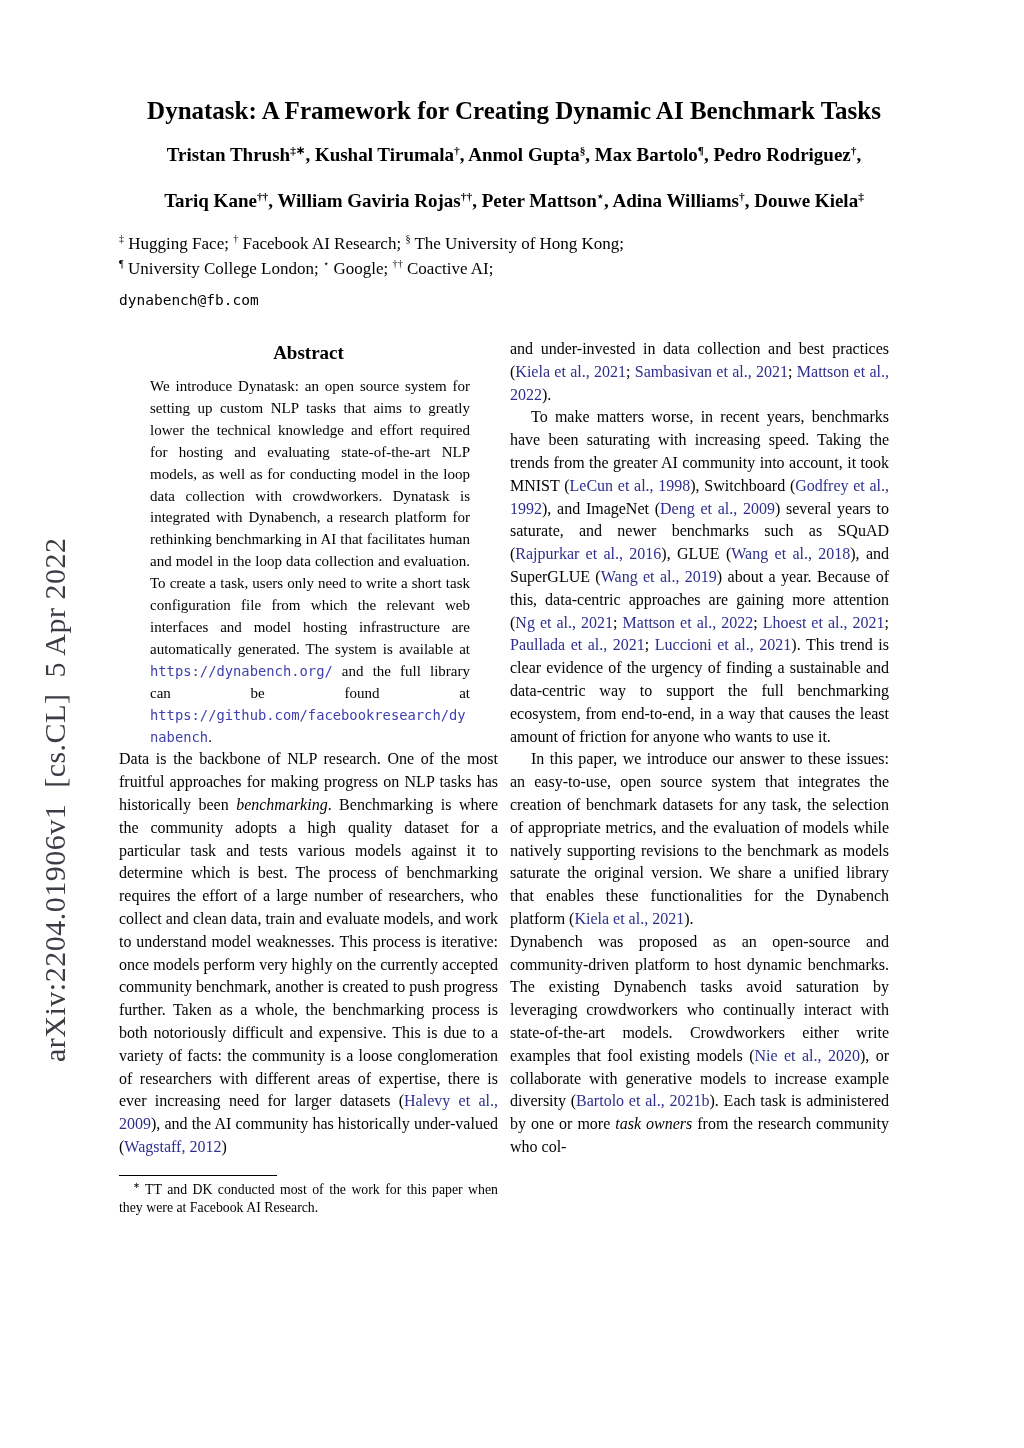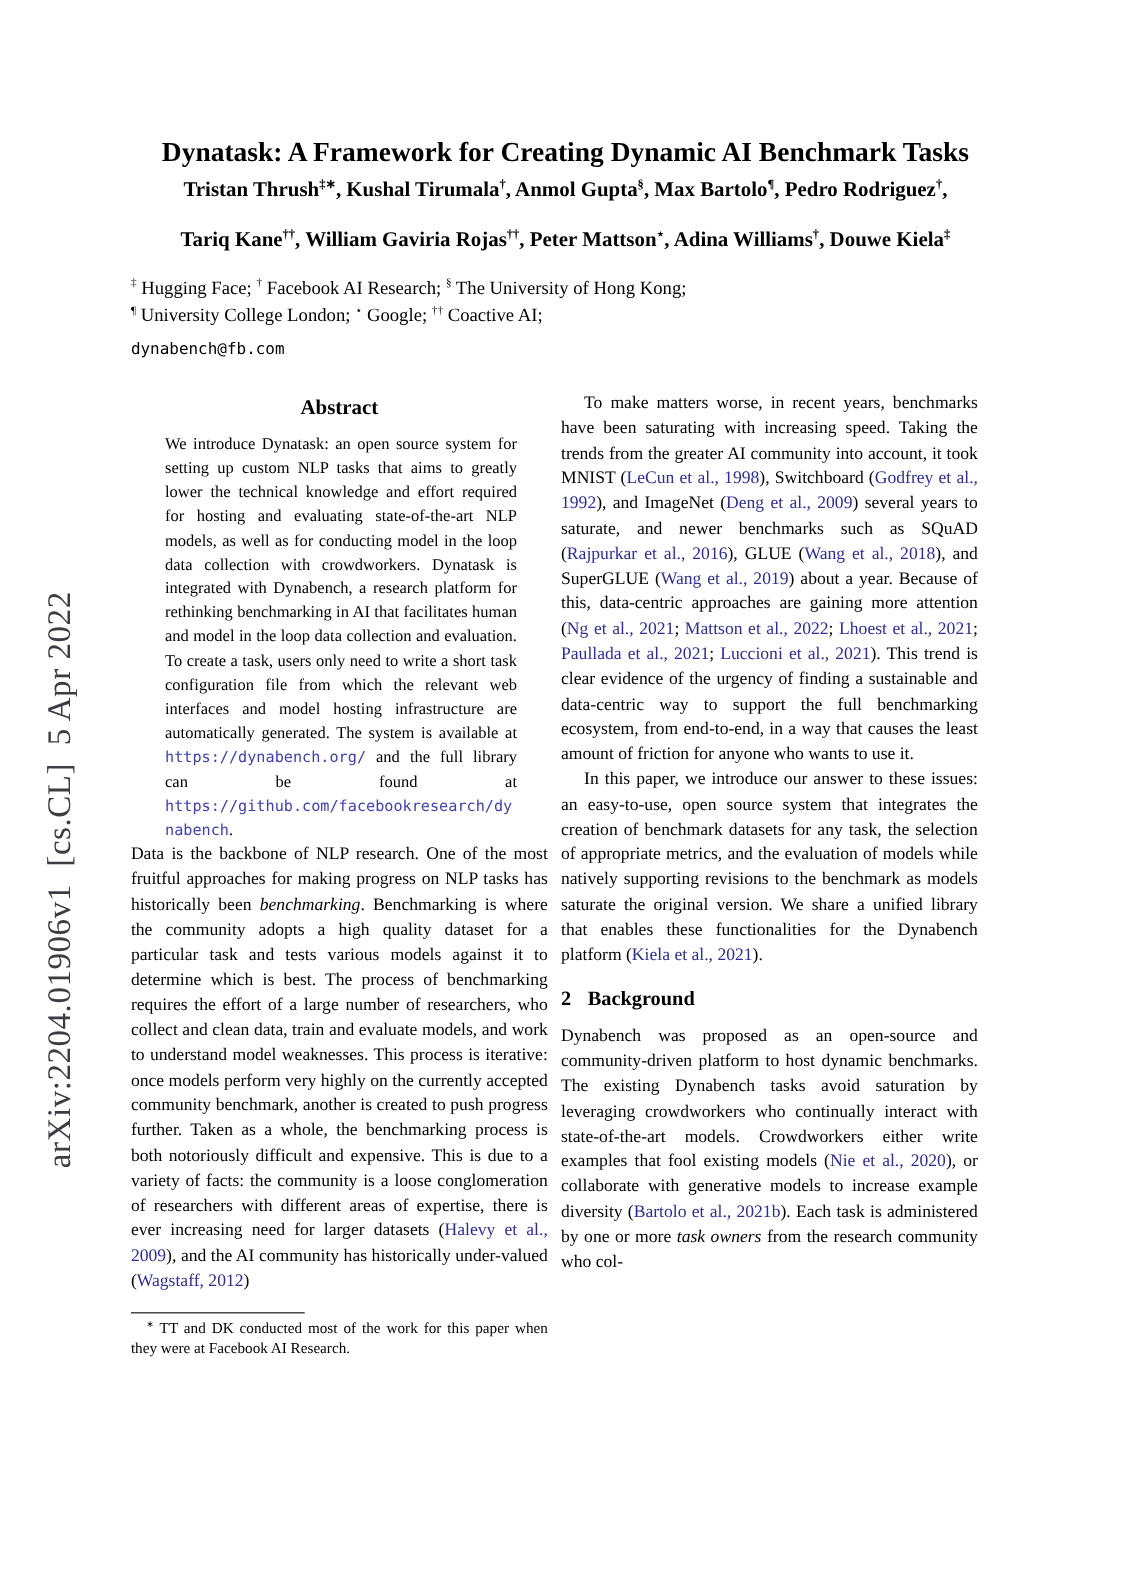--- a/index.html
+++ b/index.html
@@ -23,34 +23,34 @@
     transform: rotate(-90deg);
     white-space: pre;
     font-size: 30px;
     letter-spacing: 0.5px;
     color: var(--stamp-color, #3c3c44);
   }
 
   .content {
     position: absolute;
     left: 119px;
-    top: 124px;
+    top: 96px;
     width: 790px;
   }
 
   .title {
     margin: 0;
     text-align: center;
     font-size: 25px;
     font-weight: bold;
     line-height: 1.2;
   }
 
   .authors { text-align: center; font-weight: bold; font-size: 19px; }
-  .authors-1 { margin-top: 8px; }
+  .authors-1 { margin-top: 18px; }
   .authors-2 { margin-top: 24px; }
 
   .affil { font-size: 17px; }
   .affil-1 { margin-top: 22px; }
   .affil-2 { margin-top: 5px; }
 
   .email {
     margin-top: 13px;
     text-align: left;
     font-family: "DejaVu Sans Mono", monospace;
@@ -139,25 +139,23 @@
         <div class="abstract-body"><span>We introduce Dynatask: an open source system for setting up custom NLP tasks that aims to greatly lower the technical knowledge and effort required for hosting and evaluating state-of-the-art NLP models, as well as for conducting model in the loop data collection with crowdworkers. Dynatask is integrated with Dynabench, a research platform for rethinking benchmarking in AI that facilitates human and model in the loop data collection and evaluation. To create a task, users only need to write a short task configuration file from which the relevant web interfaces and model hosting infrastructure are automatically generated. The system is available at </span><span class="link">https://dynabench.org/</span><span> and the full library can be found at </span><span class="link">https://github.com/facebookresearch/dynabench</span><span>.</span></div>
 
 
         <p class="body"><span>Data is the backbone of NLP research. One of the most fruitful approaches for making progress on NLP tasks has historically been </span><span class="it">benchmarking</span><span>. Benchmarking is where the community adopts a high quality dataset for a particular task and tests various models against it to determine which is best. The process of benchmarking requires the effort of a large number of researchers, who collect and clean data, train and evaluate models, and work to understand model weaknesses. This process is iterative: once models perform very highly on the currently accepted community benchmark, another is created to push progress further. Taken as a whole, the benchmarking process is both notoriously difficult and expensive. This is due to a variety of facts: the community is a loose conglomeration of researchers with different areas of expertise, there is ever increasing need for larger datasets (</span><span class="cite">Halevy et al., 2009</span><span>), and the AI community has historically under-valued (</span><span class="cite">Wagstaff, 2012</span><span>)</span></p>
 
         <div class="footnote-rule"></div>
         <div class="footnote"><span class="sup">∗</span><span> TT and DK conducted most of the work for this paper when they were at Facebook AI Research.</span></div>
       </div>
 
       <div class="col">
+        <p class="body"><span>and under-invested in data collection and best practices (</span><span class="cite">Kiela et al., 2021</span><span>; </span><span class="cite">Sambasivan et al., 2021</span><span>; </span><span class="cite">Mattson et al., 2022</span><span>).</span></p>
         <p class="body indent"><span>To make matters worse, in recent years, benchmarks have been saturating with increasing speed. Taking the trends from the greater AI community into account, it took MNIST (</span><span class="cite">LeCun et al., 1998</span><span>), Switchboard (</span><span class="cite">Godfrey et al., 1992</span><span>), and ImageNet (</span><span class="cite">Deng et al., 2009</span><span>) several years to saturate, and newer benchmarks such as SQuAD (</span><span class="cite">Rajpurkar et al., 2016</span><span>), GLUE (</span><span class="cite">Wang et al., 2018</span><span>), and SuperGLUE (</span><span class="cite">Wang et al., 2019</span><span>) about a year. Because of this, data-centric approaches are gaining more attention (</span><span class="cite">Ng et al., 2021</span><span>; </span><span class="cite">Mattson et al., 2022</span><span>; </span><span class="cite">Lhoest et al., 2021</span><span>; </span><span class="cite">Paullada et al., 2021</span><span>; </span><span class="cite">Luccioni et al., 2021</span><span>). This trend is clear evidence of the urgency of finding a sustainable and data-centric way to support the full benchmarking ecosystem, from end-to-end, in a way that causes the least amount of friction for anyone who wants to use it.</span></p>
         <p class="body indent"><span>In this paper, we introduce our answer to these issues: an easy-to-use, open source system that integrates the creation of benchmark datasets for any task, the selection of appropriate metrics, and the evaluation of models while natively supporting revisions to the benchmark as models saturate the original version. We share a unified library that enables these functionalities for the Dynabench platform (</span><span class="cite">Kiela et al., 2021</span><span>).</span></p>
 
-        <h2 class="sec-heading">
-          <span class="sec-num">2</span><span>Background</span>
-        </h2>
 
         <p class="body"><span>Dynabench was proposed as an open-source and community-driven platform to host dynamic benchmarks. The existing Dynabench tasks avoid saturation by leveraging crowdworkers who continually interact with state-of-the-art models. Crowdworkers either write examples that fool existing models (</span><span class="cite">Nie et al., 2020</span><span>), or collaborate with generative models to increase example diversity (</span><span class="cite">Bartolo et al., 2021b</span><span>). Each task is administered by one or more </span><span class="it">task owners</span><span> from the research community who col-</span></p>
       </div>
 
     </div>
   </div>
 </div>
 
 </body></html>

